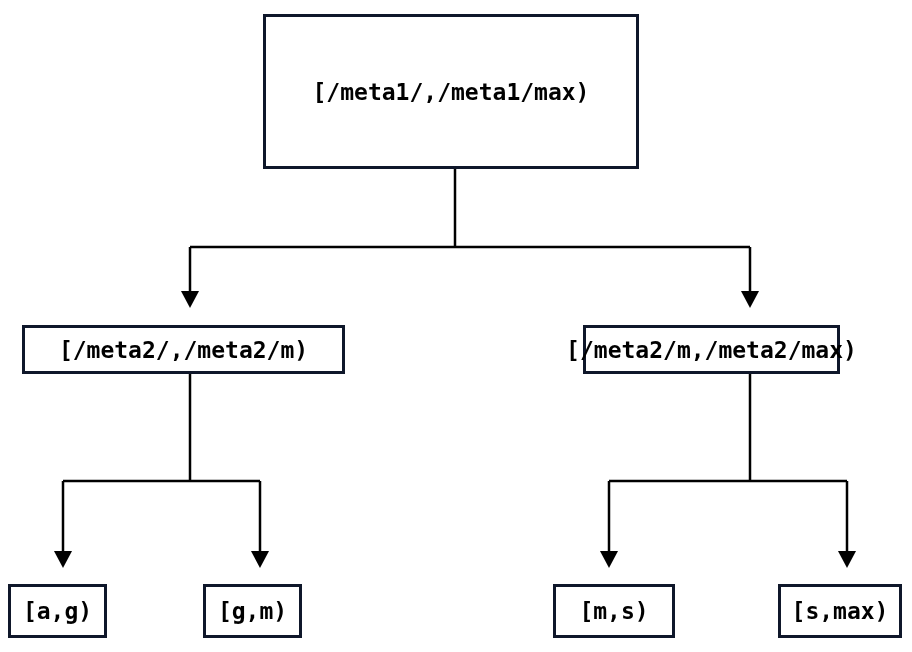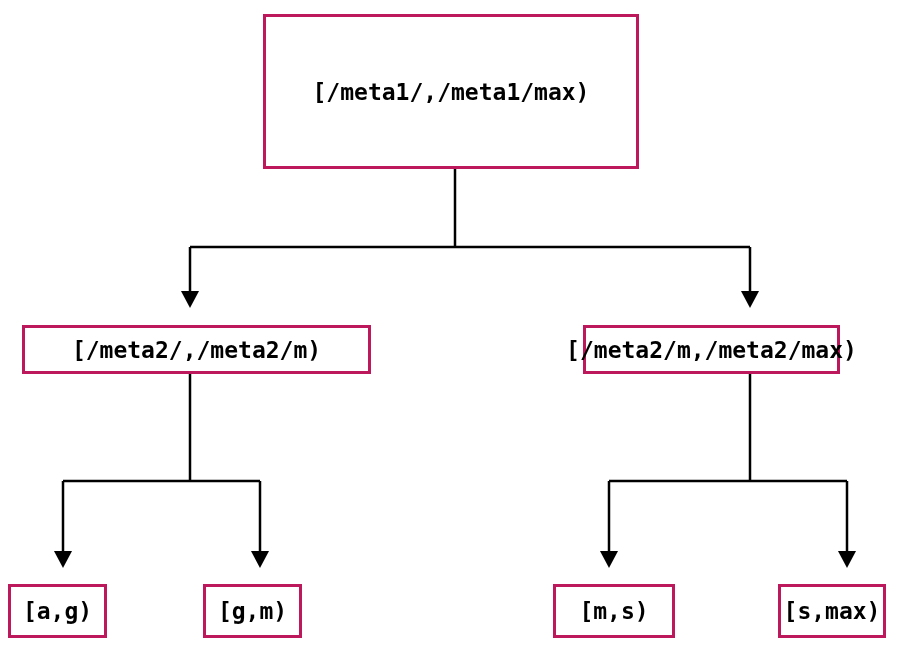--- a/index.html
+++ b/index.html
@@ -18,39 +18,39 @@
     position: absolute;
     left: 0;
     top: 0;
     width: 912px;
     height: 652px;
     pointer-events: none;
   }
   .node {
     position: absolute;
     box-sizing: border-box;
-    border: 3px solid #be185d;
+    border: 3px solid #0f172a;
     background: #ffffff;
     color: #000000;
     display: flex;
     align-items: center;
     justify-content: center;
     font-family: "DejaVu Sans Mono", "Liberation Mono", monospace;
     font-weight: bold;
     font-size: 23px;
     white-space: nowrap;
     letter-spacing: 0;
   }
   .n-root  { left: 263px; top: 14px;  width: 376px; height: 155px; }
-  .n-left  { left: 22px;  top: 325px; width: 349px; height: 49px; }
+  .n-left  { left: 22px;  top: 325px; width: 323px; height: 49px; }
   .n-right { left: 583px; top: 325px; width: 257px; height: 49px; }
   .n-ag    { left: 8px;   top: 584px; width: 99px;  height: 54px; }
   .n-gm    { left: 203px; top: 584px; width: 99px;  height: 54px; }
   .n-ms    { left: 553px; top: 584px; width: 122px;  height: 54px; }
-  .n-smax  { left: 778px; top: 584px; width: 108px; height: 54px; }
+  .n-smax  { left: 778px; top: 584px; width: 124px; height: 54px; }
   .edge {
     fill: none;
     stroke: #000000;
     stroke-width: 2.5;
   }
   .arrow {
     fill: #000000;
     stroke: none;
   }
 </style>

